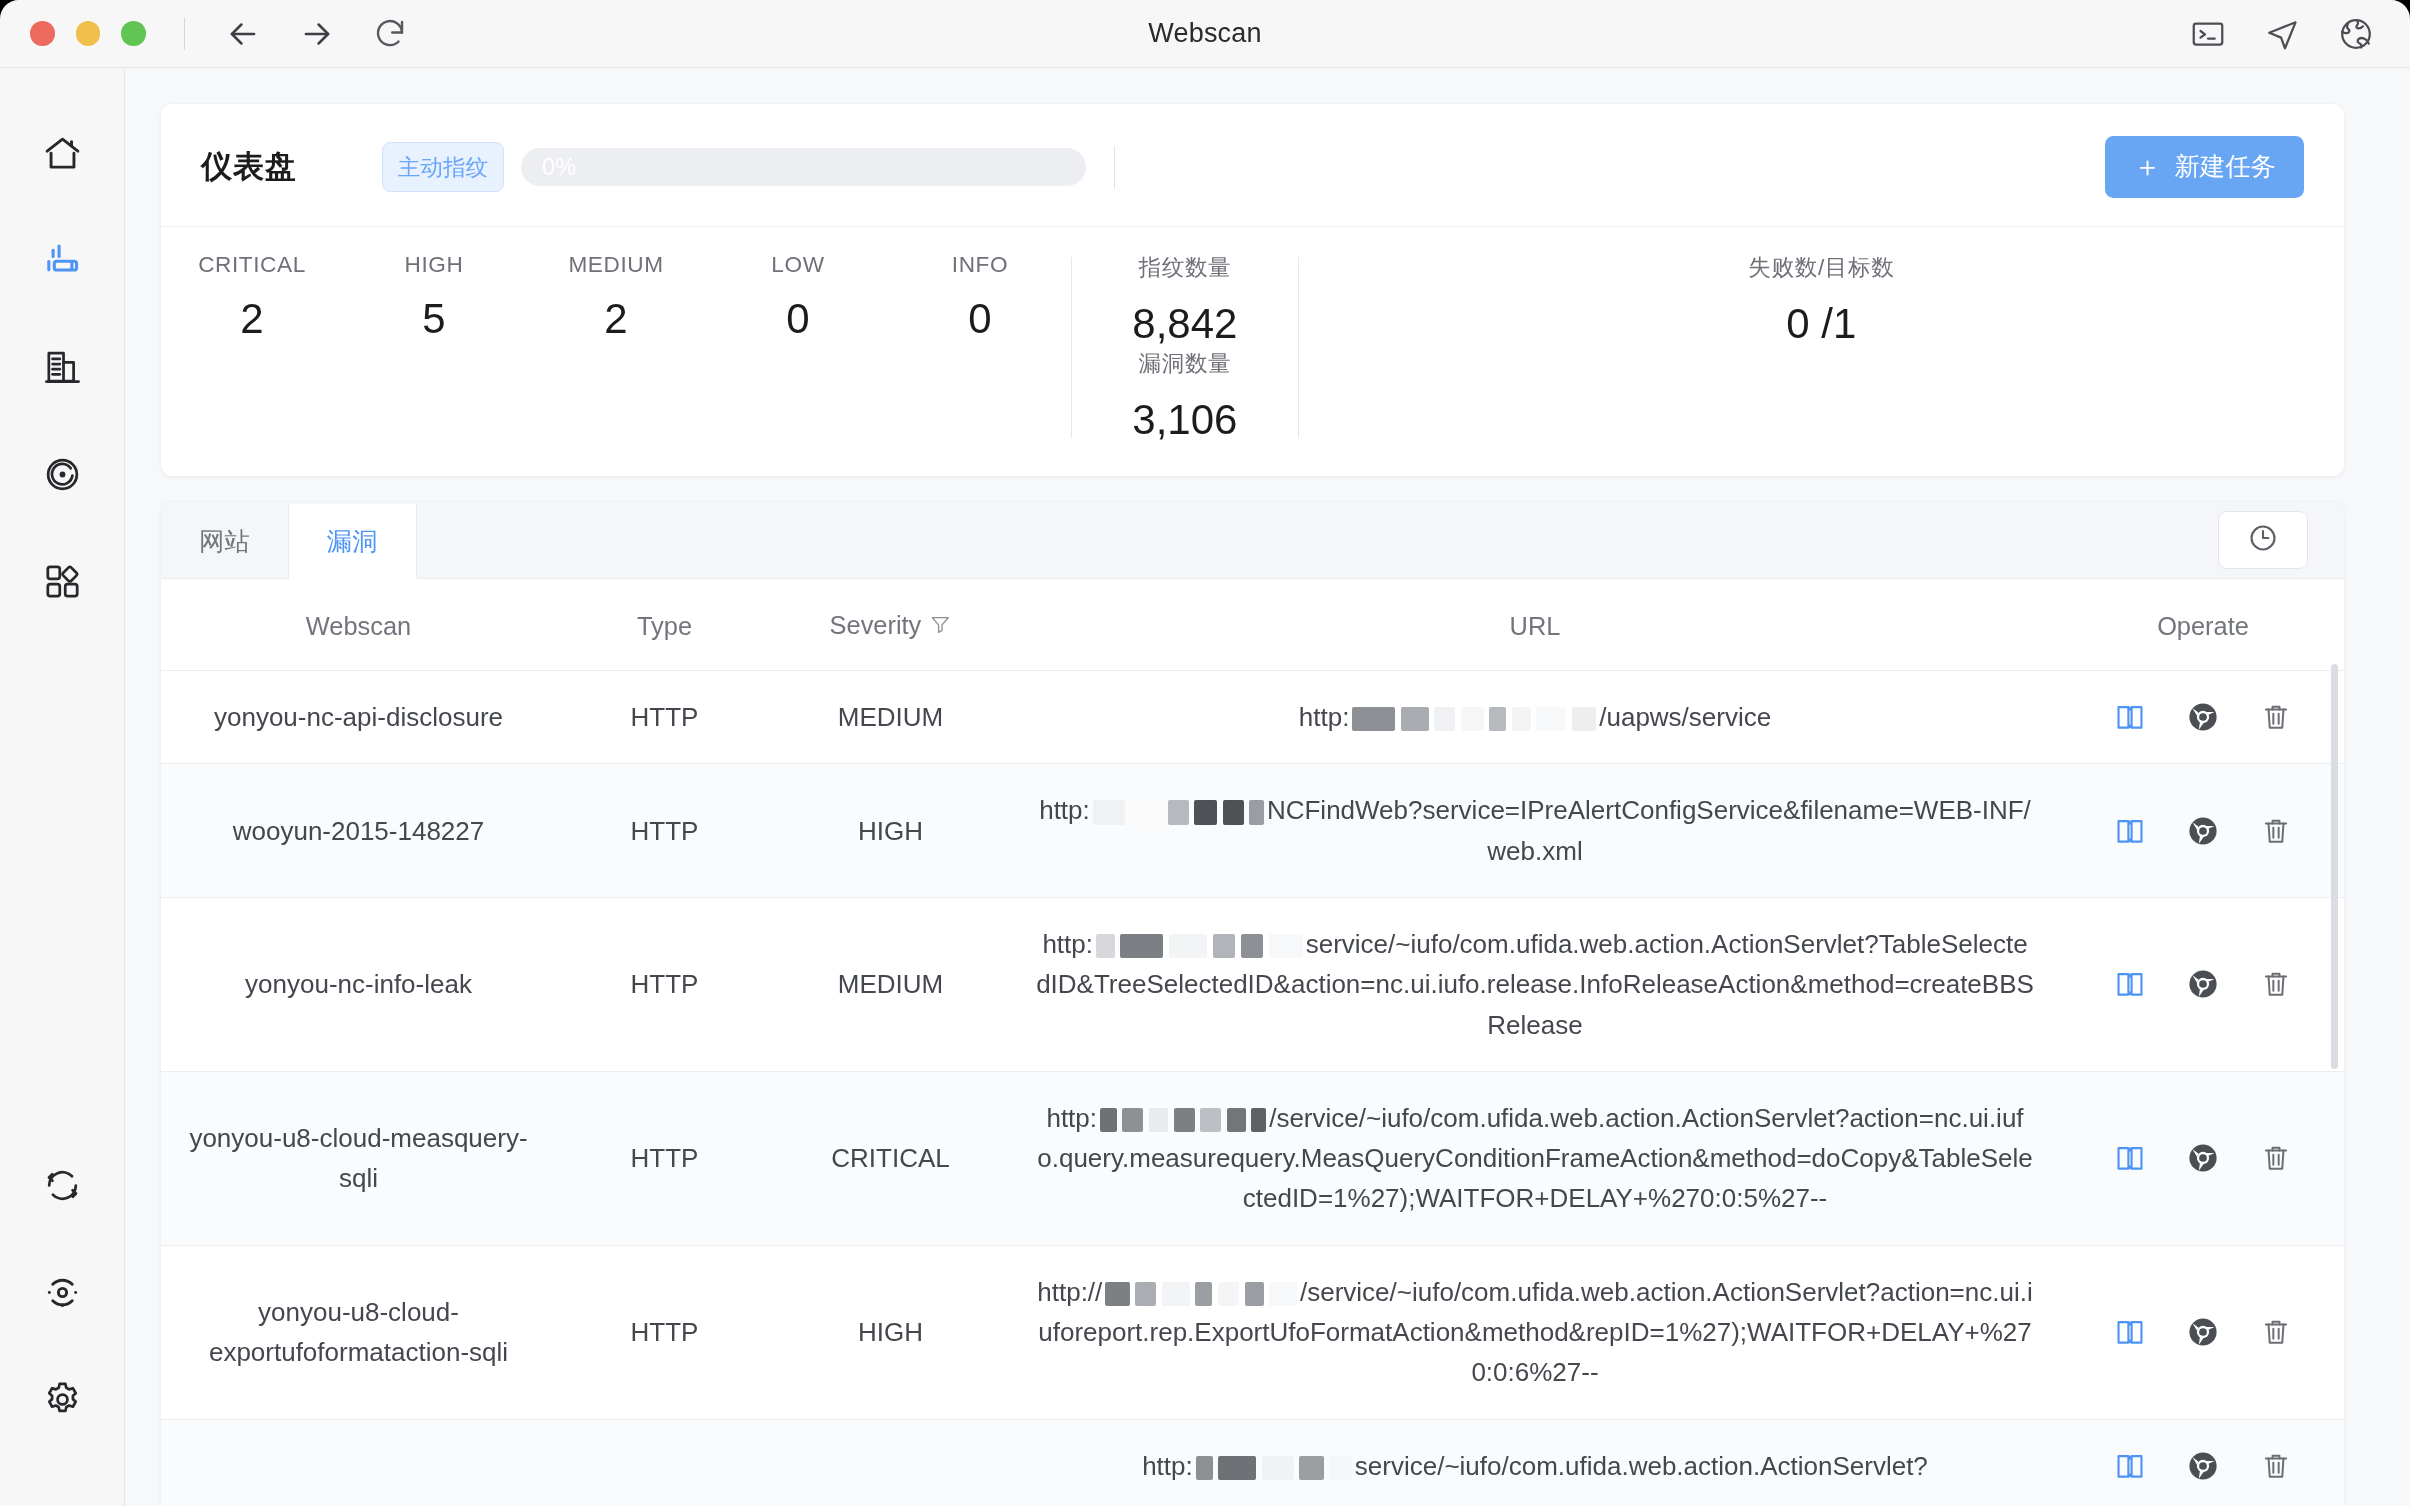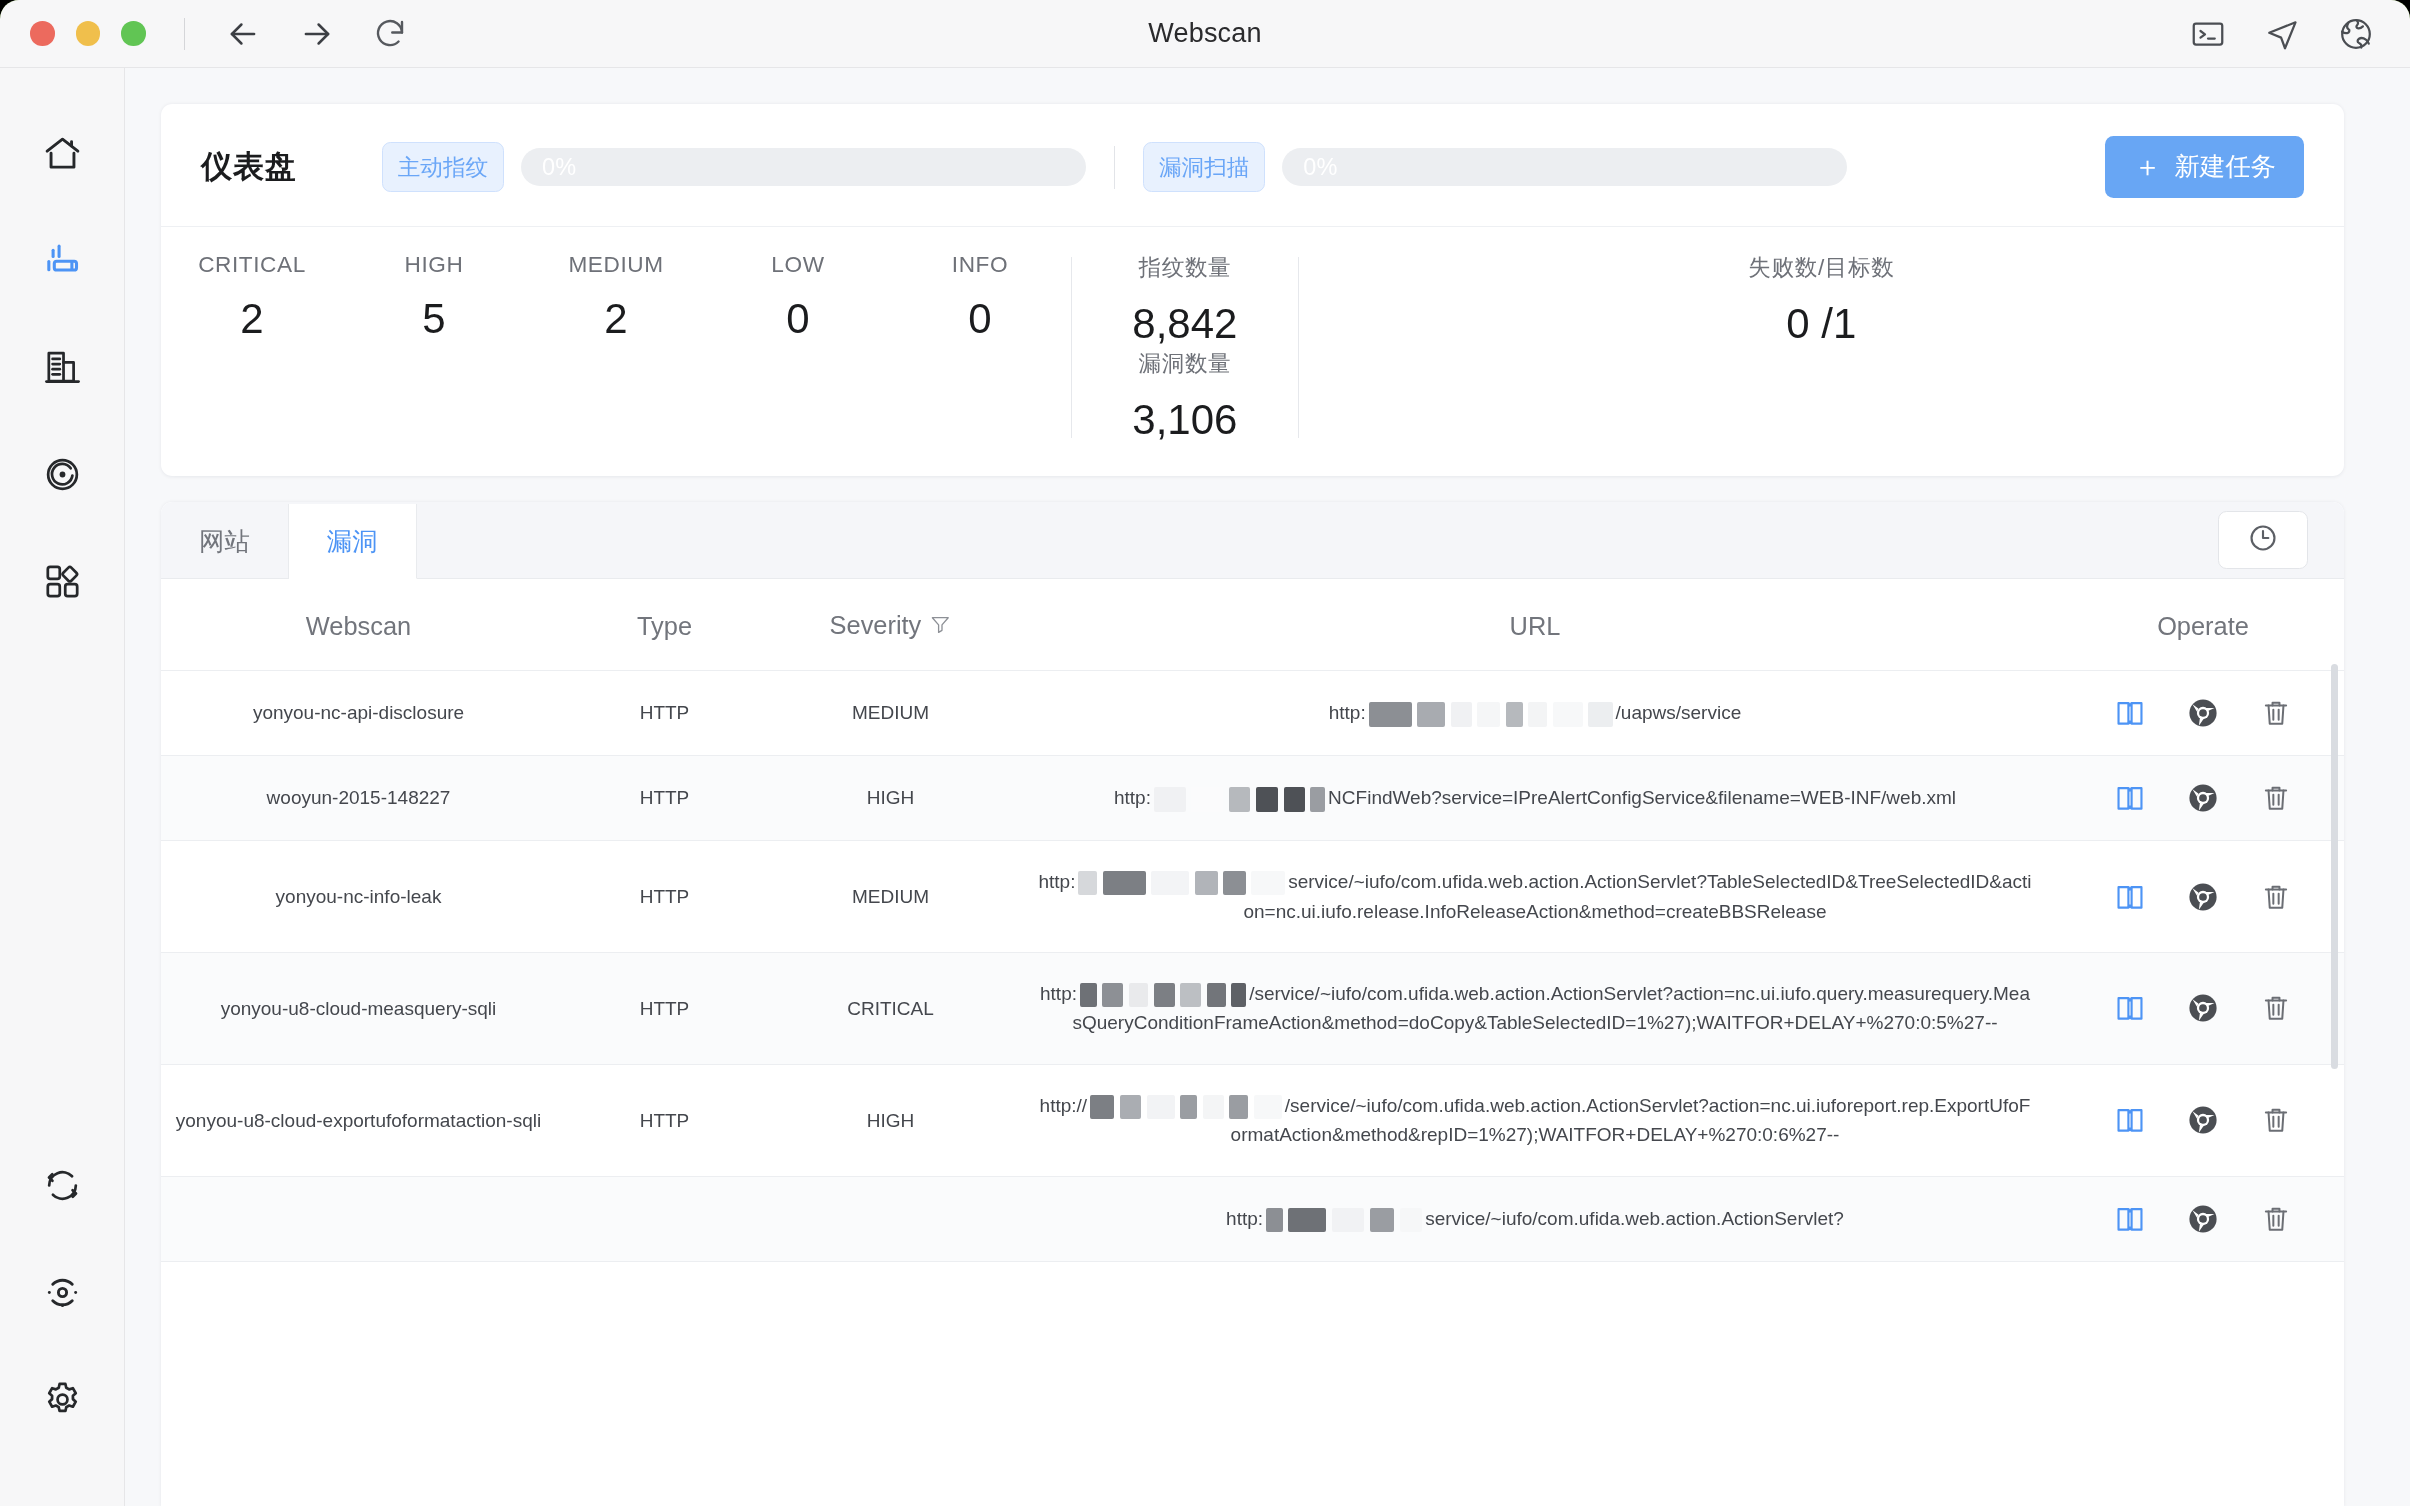--- a/index.html
+++ b/index.html
@@ -164,21 +164,21 @@
 
   .tbl-wrap { flex: 1; overflow: hidden; position: relative; }
   table.vuln { width: 100%; border-collapse: collapse; table-layout: fixed; }
   table.vuln th {
     font-size: 25.4px; font-weight: 400; color: #72757c;
     padding: 32px 0 28px 0;
     border-bottom: 0.9px solid #eceef1;
     text-align: center;
   }
   table.vuln td {
-    font-size: 19px; color: #44474d;
+    font-size: 26px; color: #44474d;
     text-align: center;
     padding: 26px 9.4px;
     border-bottom: 0.9px solid #eceef1;
     vertical-align: middle;
     line-height: 1.55;
   }
   .col-template { width: 395px; }
   .col-type { width: 217px; }
   .col-sev { width: 235px; }
   .col-url { width: auto; }
@@ -358,26 +358,20 @@
 
           <div class="prog-group g1">
             <span class="chip">主动指纹</span>
             <span class="bar b1">
               <span>0%</span>
             </span>
           </div>
 
           <div class="vline"></div>
 
-          <div class="prog-group">
-            <span class="chip">漏洞扫描</span>
-            <span class="bar b2">
-              <span>0%</span>
-            </span>
-          </div>
 
           <button class="newtask">
             <span class="plus">＋</span>
             <span>新建任务</span>
           </button>
         </div>
 
         <div class="dash-stats">
           <div class="sev-group">
             <div class="stat">

